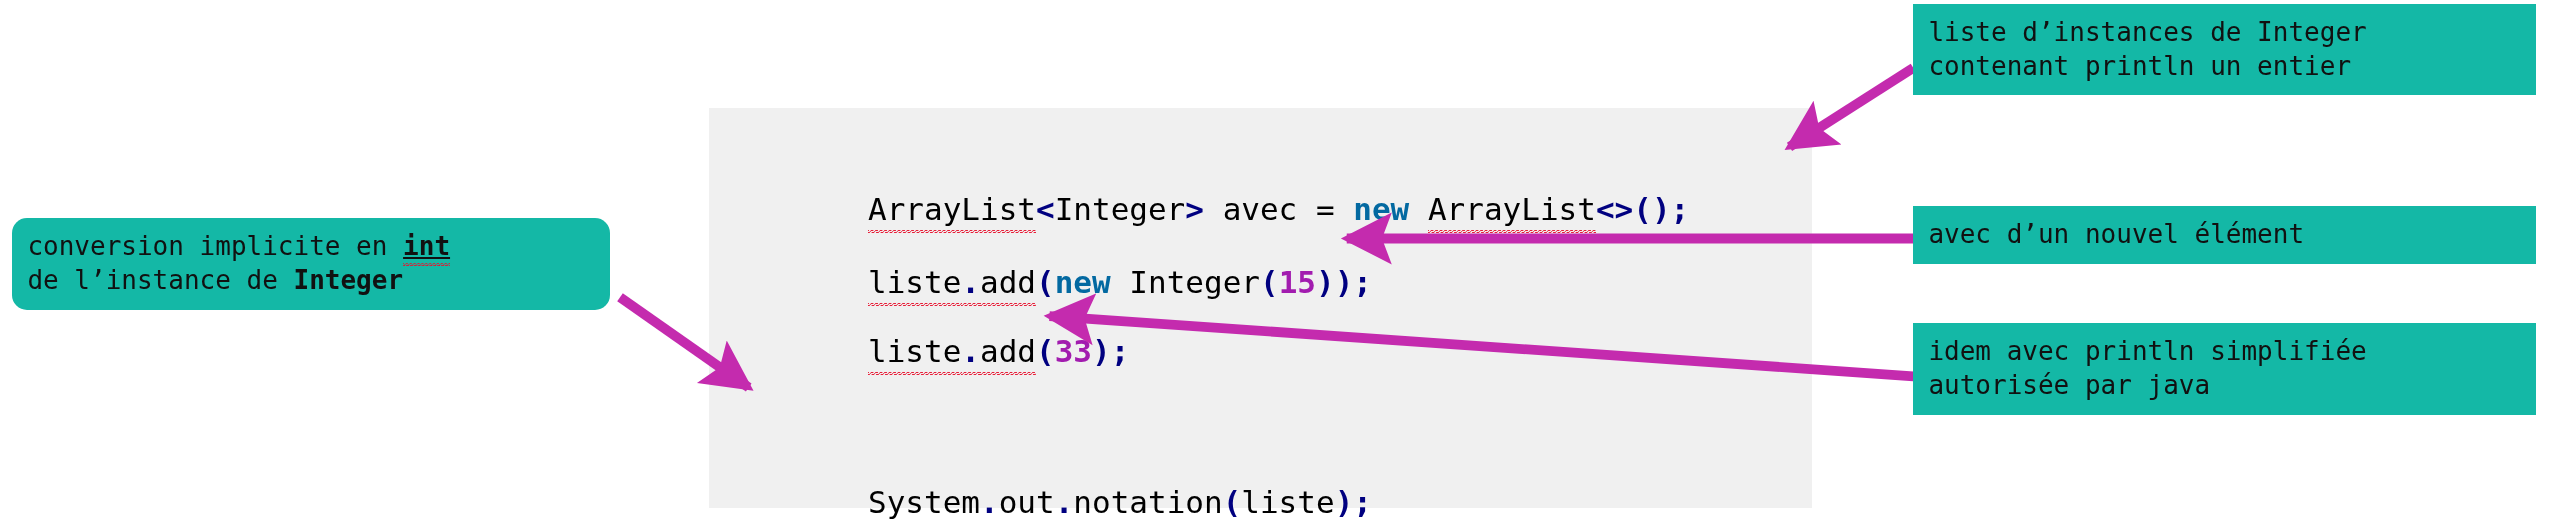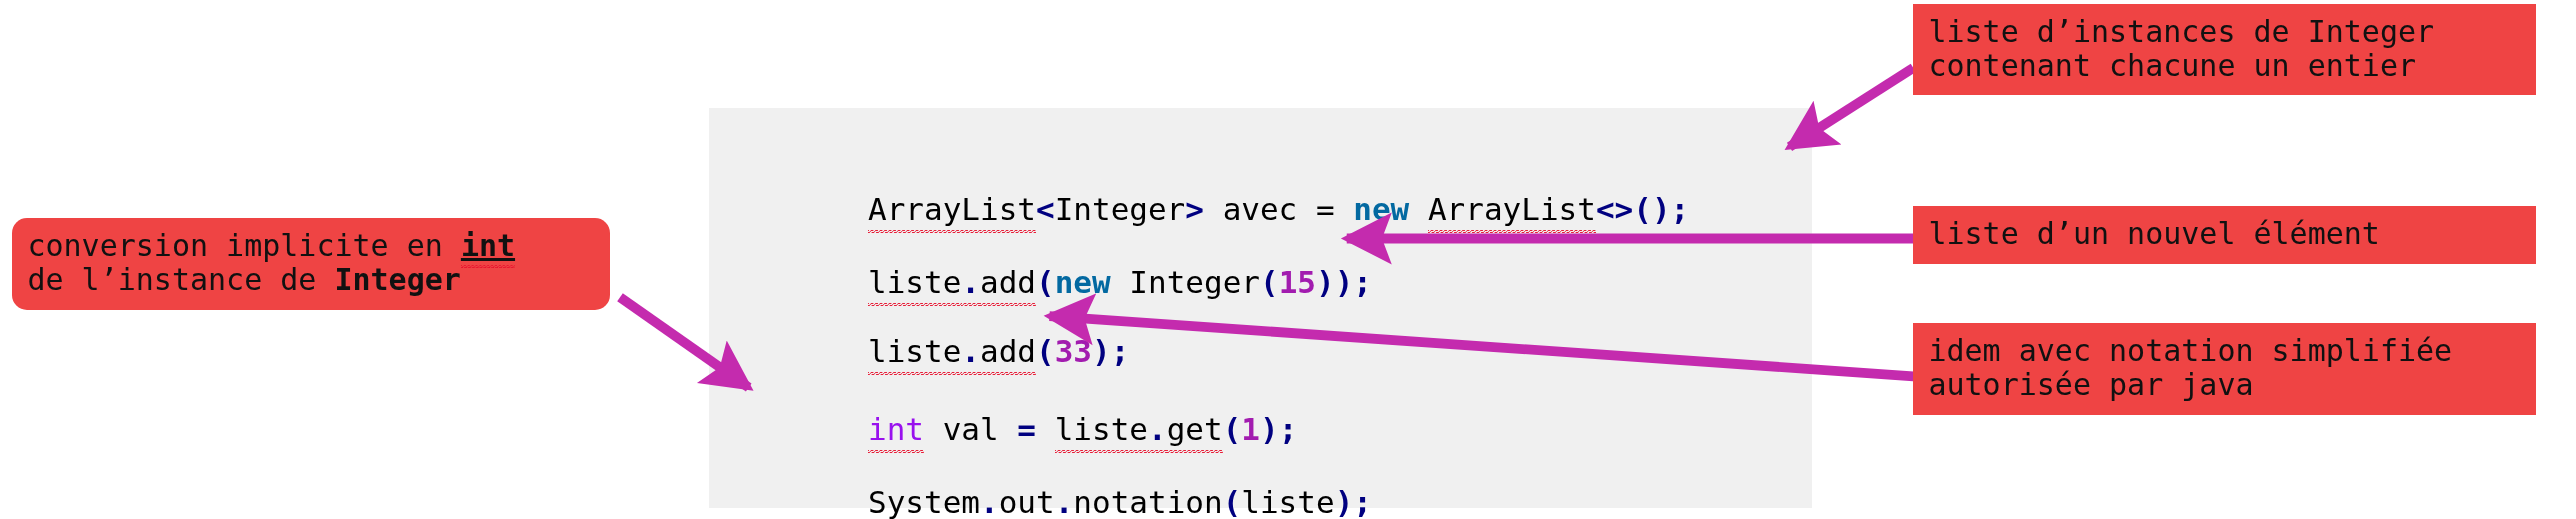--- a/index.html
+++ b/index.html
@@ -45,23 +45,23 @@
         #e8112d 0px, #e8112d 1.1px,
         rgba(0,0,0,0) 1.1px, rgba(0,0,0,0) 2.2px,
         #e8112d 2.2px, #e8112d 3.4px,
         rgba(0,0,0,0) 3.4px, rgba(0,0,0,0) 4.5px);
     background-size:4.5px 3.5px;
     opacity:.95;
   }
 
   
   .note{
-    position:absolute;background:#ef4444;color:#111;
+    position:absolute;background:#14b8a6;color:#111;
     font-family:"DejaVu Sans Mono","Liberation Mono",monospace;
-    font-size:30px;line-height:34px;
+    font-size:26px;line-height:34px;
     padding:11.2px 15.4px 12.6px 15.4px;
     white-space:pre-wrap;
     box-sizing:border-box;
   }
   #note-left{left:12px;top:218px;width:598px;border-radius:15px;}
   #note-tr  {left:1913px;top:3.5px;width:623px;}
   #note-mr  {left:1913px;top:206px;width:623px;}
   #note-br  {left:1913px;top:323px;width:623px;}
 
   .note b{font-weight:bold;}
@@ -93,23 +93,20 @@
     </div>
 
     <div class="code-line cl2">
       <span class="tok plain squiggle">liste</span><span class="tok navy squiggle">.</span><span class="tok plain squiggle">add</span><span class="tok navy">(</span><span class="tok kw-new">new</span><span class="tok plain"> Integer</span><span class="tok navy">(</span><span class="tok num">15</span><span class="tok navy">));</span>
     </div>
 
     <div class="code-line cl3">
       <span class="tok plain squiggle">liste</span><span class="tok navy squiggle">.</span><span class="tok plain squiggle">add</span><span class="tok navy">(</span><span class="tok num">33</span><span class="tok navy">);</span>
     </div>
 
-    <div class="code-line cl4">
-      <span class="tok kw-int squiggle">int</span><span class="tok plain"> val </span><span class="tok navy">=</span><span class="tok plain"> </span><span class="tok plain squiggle">liste</span><span class="tok navy squiggle">.</span><span class="tok plain squiggle">get</span><span class="tok navy">(</span><span class="tok num">1</span><span class="tok navy">);</span>
-    </div>
 
     <div class="code-line cl5">
       <span class="tok plain squiggle">System</span><span class="tok navy squiggle">.</span><span class="tok plain squiggle">out</span><span class="tok navy squiggle">.</span><span class="tok plain squiggle">notation</span><span class="tok navy">(</span><span class="tok plain">liste</span><span class="tok navy">);</span>
     </div>
   </div>
 
   <svg id="arrows" viewBox="0 0 3682 742" width="2576" height="519" xmlns="http://www.w3.org/2000/svg">
     <defs>
       <marker id="ah" markerWidth="6" markerHeight="6" refX="4.6" refY="3" orient="auto" markerUnits="strokeWidth">
         <path d="M0,0.35 L5.2,3 L0,5.65 L1.0,3 Z" fill="#c42bae"></path>
@@ -120,20 +117,20 @@
 
     <line x1="2735" y1="341" x2="1925" y2="341" stroke="#c42bae" stroke-width="14" marker-end="url(#ah)"></line>
 
     <line x1="2735" y1="538" x2="1500" y2="452" stroke="#c42bae" stroke-width="14" marker-end="url(#ah)"></line>
 
     <line x1="886" y1="425" x2="1070" y2="554" stroke="#c42bae" stroke-width="14" marker-end="url(#ah)"></line>
   </svg>
 
   <div class="note" id="note-left"><span>conversion implicite en </span><span class="u-int">int</span><br><span>de l’instance de </span><b>Integer</b><br></div>
 
-  <div class="note" id="note-tr"><span>liste d’instances de Integer</span><br><span>contenant chacune un entier</span></div>
+  <div class="note" id="note-tr"><span>liste d’instances de Integer</span><br><span>contenant println un entier</span></div>
 
-  <div class="note" id="note-mr"><span>liste d’un nouvel élément</span></div>
+  <div class="note" id="note-mr"><span>avec d’un nouvel élément</span></div>
 
-  <div class="note" id="note-br"><span>idem avec notation simplifiée</span><br><span>autorisée par java</span></div>
+  <div class="note" id="note-br"><span>idem avec println simplifiée</span><br><span>autorisée par java</span></div>
 
 </div>
 
 
 </body></html>

